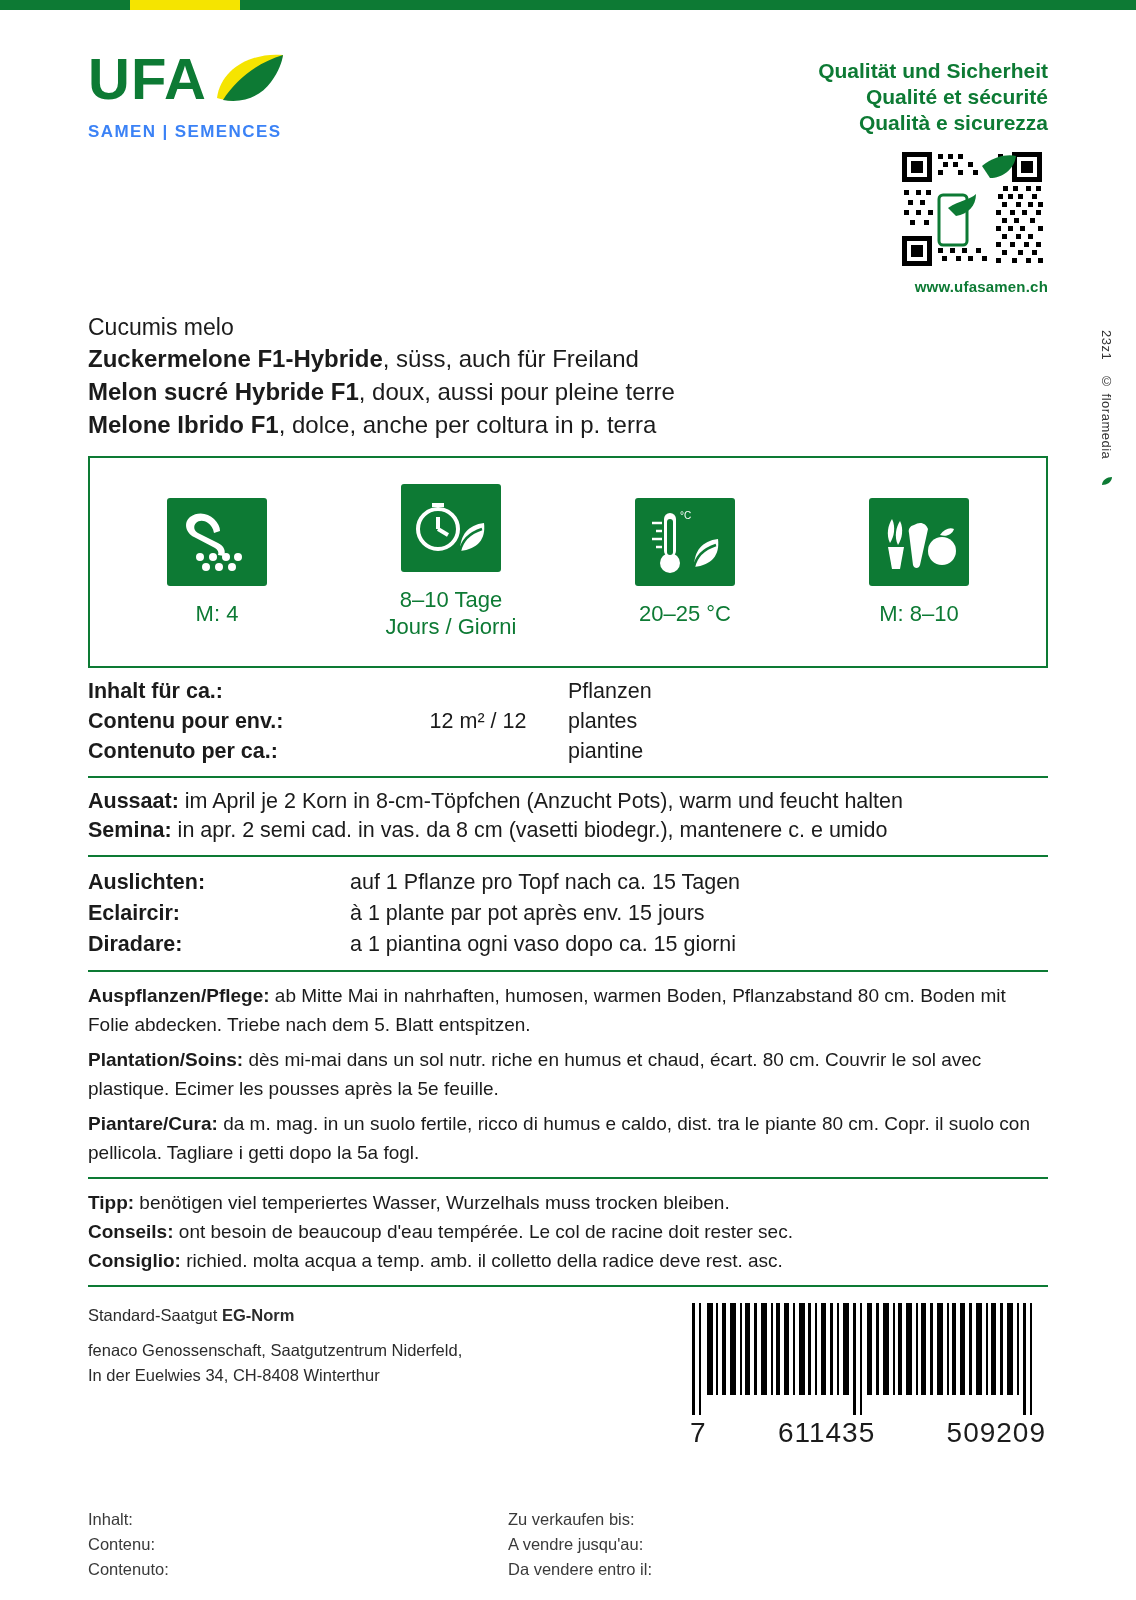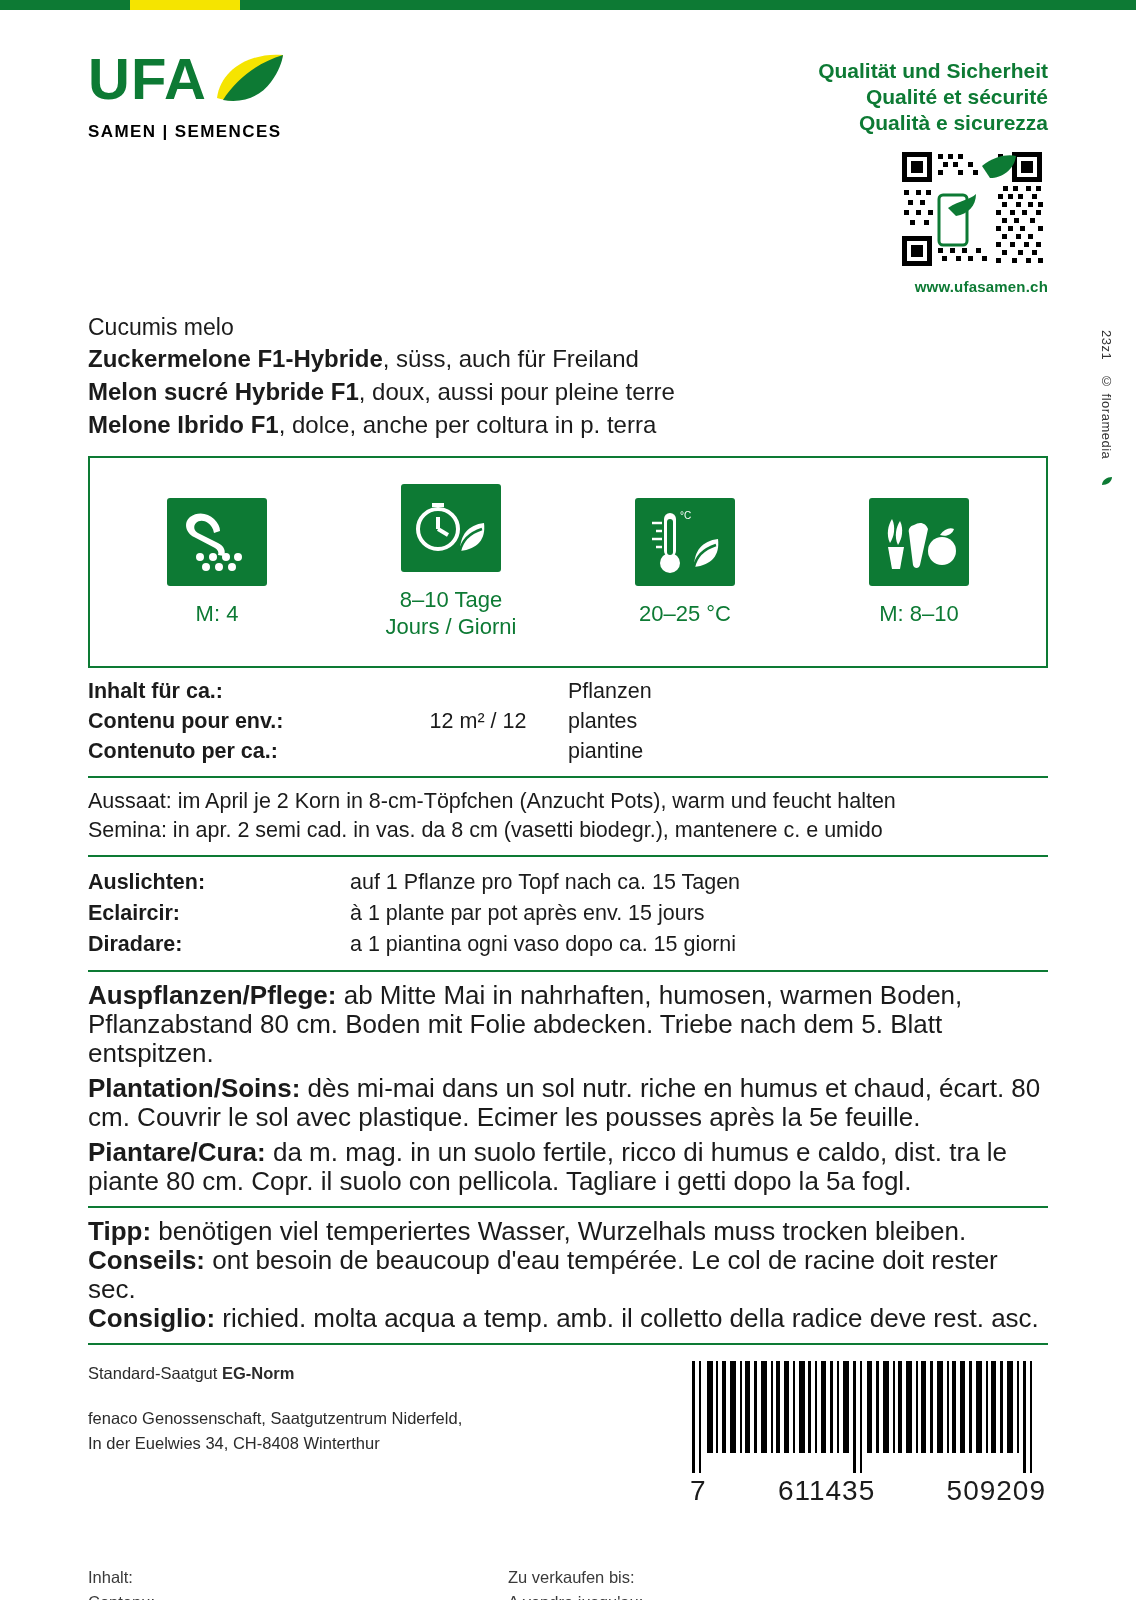--- a/index.html
+++ b/index.html
@@ -56,21 +56,21 @@
     letter-spacing: 1px;
     color: #0d7a34;
     line-height: 58px;
     font-family: "Liberation Sans", sans-serif;
   }
   .logo-leaf {
     margin-left: 6px;
     margin-top: 2px;
   }
   .logo-sub {
-    color: #000000;
+    color: #3b82f6;
     font-size: 17px;
     font-weight: bold;
     letter-spacing: 1.4px;
     margin-top: 6px;
   }
   .quality-block {
     text-align: right;
     color: #0d7a34;
     font-weight: bold;
     font-size: 21px;
@@ -133,56 +133,56 @@
   .icon-label {
     color: #0d7a34;
     font-size: 22px;
     line-height: 27px;
   }
 
   
   .rule { border-top: 2.5px solid #0d7a34; }
   .sect { padding: 9px 0 10px 0; }
   .sect .row { font-size: 21.5px; line-height: 29px; }
-  .sect .row b { font-weight: normal; text-align: center; }
+  .sect .row b { font-weight: bold; text-align: center; }
 
   .content-grid {
     display: grid;
     grid-template-columns: 300px 180px auto;
     font-size: 21.5px;
     line-height: 30px;
     padding: 8px 0 10px 0;
   }
   .content-grid b { font-weight: bold; }
   .content-grid .c-mid { text-align: center; }
 
   .two-col {
     display: grid;
     grid-template-columns: 262px auto;
     font-size: 21.5px;
     line-height: 31px;
     padding: 10px 0 10px 0;
   }
   .two-col b { font-weight: bold; }
 
-  .para { font-size: 26px; line-height: 29px; }
+  .para { font-size: 19px; line-height: 29px; }
   .para b { font-weight: bold; }
   .para-group { padding: 9px 0 10px 0; }
   .para-group .blk { margin-bottom: 6px; }
   .para-group .blk:last-child { margin-bottom: 0; }
 
   
   .footer {
     margin-top: 16px;
     display: flex;
     justify-content: space-between;
     align-items: flex-start;
   }
   .addr { font-size: 16.5px; line-height: 25px; color: #2b2b2b; }
-  .addr .std { margin-bottom: 20px; }
+  .addr .std { margin-bottom: 10px; }
   .addr b { font-weight: bold; }
   .barcode-wrap { width: 360px; }
   .barcode {
     height: 112px;
     display: flex;
     align-items: flex-end;
     gap: 0;
   }
   .bc-digits {
     display: flex;

